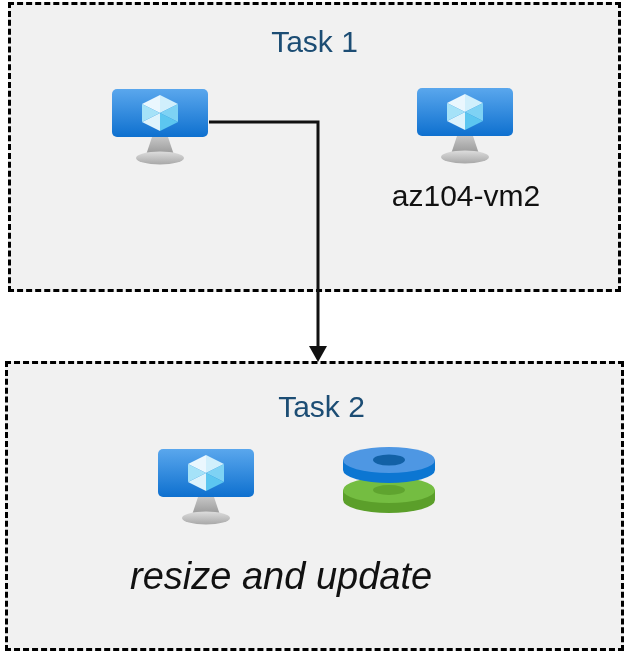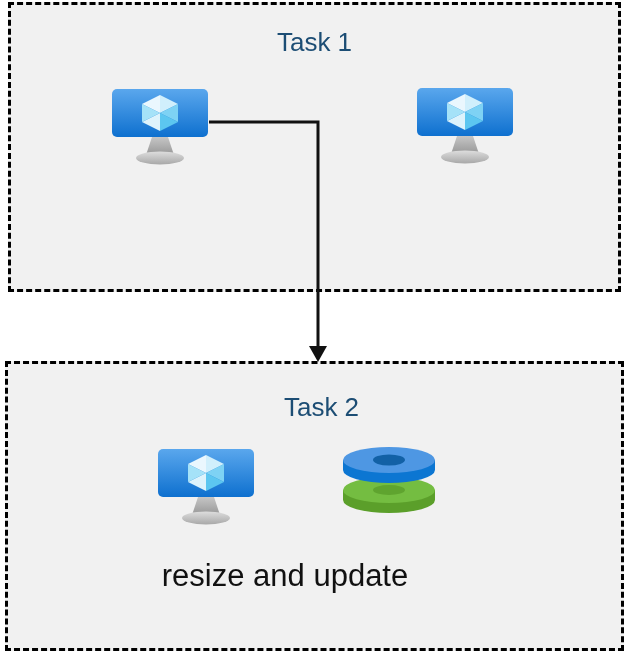--- a/index.html
+++ b/index.html
@@ -10,33 +10,33 @@
   }
   .task-box{
     position:absolute;box-sizing:border-box;
     border:3px dashed var(--box-border,#000000);
     background:var(--box-bg,#f1f1f1);
   }
   .box1{left:8px;top:2px;width:613px;height:290px;}
   .box2{left:5px;top:361px;width:619px;height:290px;}
   .task-title{
     position:absolute;text-align:center;
-    font-size:26px;line-height:36px;
+    font-size:30px;line-height:36px;
     color:var(--title-blue,#1c4d74);
   }
   .title1{left:8px;top:24px;width:613px;}
   .title2{left:12px;top:383px;width:619px;margin-top:6px;}
   .icon{position:absolute;display:block;}
   .vm-label{
     position:absolute;text-align:center;
     font-size:30px;line-height:35px;color:var(--label-text,#111111);
   }
   .caption{
-    position:absolute;left:130px;top:556px;width:310px;text-align:center;
-    font-size:31px;line-height:40px;color:var(--label-text,#111111);
+    position:absolute;left:130px;top:556px;width:310px;
+    font-size:38px;line-height:40px;color:var(--label-text,#111111);font-style:italic;
   }
   .arrow-overlay{position:absolute;left:0;top:0;pointer-events:none;}
   .arrow-line{fill:none;stroke:var(--arrow,#111111);stroke-width:3;}
   .arrow-head{fill:var(--arrow,#111111);stroke:none;}
 </style>
 </head>
 <body>
 
 <div class="stage">
 
@@ -88,20 +88,21 @@
   <div class="task-title title2">Task 2</div>
 
   <svg class="icon" style="left:111px;top:88px" width="98" height="78">
     <use href="#vm-icon"></use>
   </svg>
 
   <svg class="icon" style="left:416px;top:87px" width="98" height="78">
     <use href="#vm-icon"></use>
   </svg>
   <div class="vm-label" style="left:366px;top:178px;width:200px">
+    <div>az104-vm2</div>
   </div>
 
   <svg class="arrow-overlay" width="628" height="654" viewBox="0 0 628 654">
     <path class="arrow-line" d="M209 122 H318 V348"></path>
     <polygon class="arrow-head" points="309,346 327,346 318,362"></polygon>
   </svg>
 
   <svg class="icon" style="left:157px;top:448px" width="98" height="78">
     <use href="#vm-icon"></use>
   </svg>

